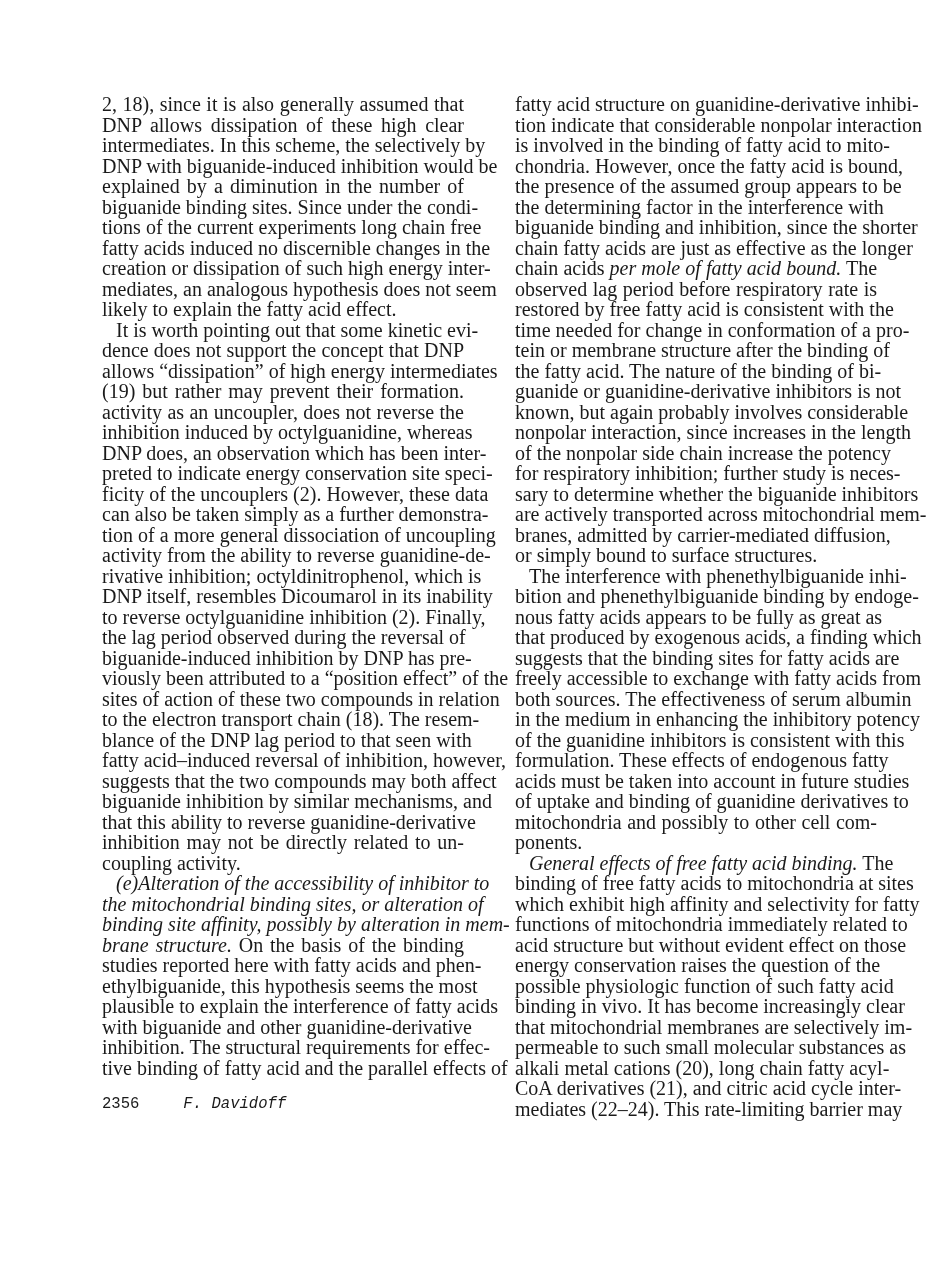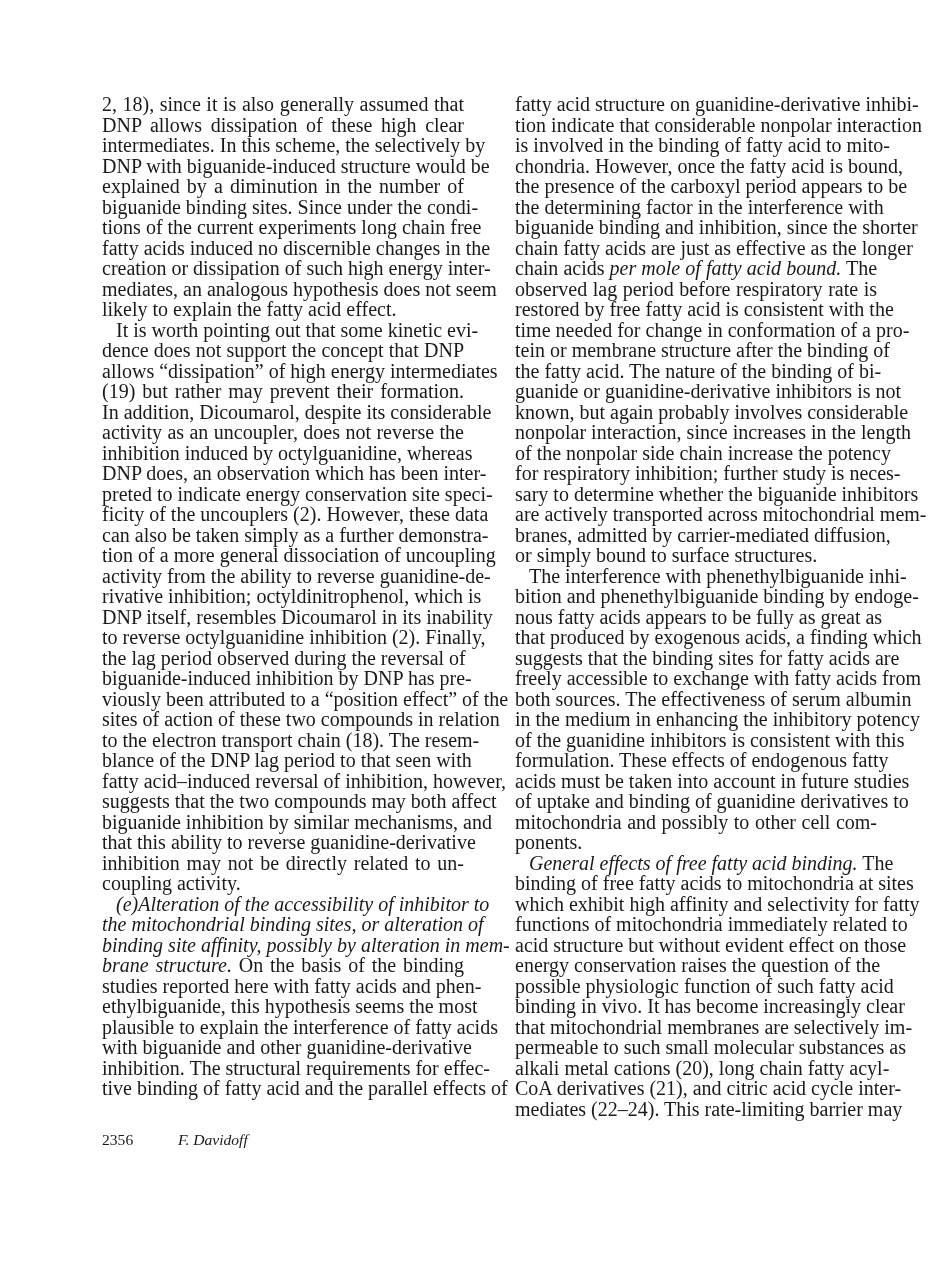--- a/index.html
+++ b/index.html
@@ -5,48 +5,47 @@
   html, body { margin: 0; padding: 0; background: #ffffff; }
   body { width: 936px; height: 1261px; position: relative; overflow: hidden;
          font-family: "Liberation Serif", "DejaVu Serif", serif; color: #1a1a1a; }
   .col { position: absolute; top: 94px; width: 362px; font-size: 20px; line-height: 20.5px; }
   .col.left { left: 102px; }
   .col.right { left: 494px; margin-left: 21px; }
   .line { display: block; white-space: nowrap; text-align: justify; text-align-last: justify; height: 20.5px; }
   .line.last { text-align-last: left; }
   .indent { padding-left: 14px; }
   i, .it { font-style: italic; }
-  .footer { position: absolute; top: 1131px; left: 102px; font-size: 15.6px; }
+  .footer { position: absolute; top: 1095px; left: 102px; font-size: 15.6px; font-family: Liberation Mono, monospace; }
   .footer .page { display: inline-block; width: 72px; }
   .footer .author { font-style: italic; }
   .mark { position: absolute; width: 3px; height: 3px; background: #999; border-radius: 50%; }
 </style>
 </head>
 <body>
 
 <div class="col left" id="left">
     <div>
       <span class="line">2, 18), since it is also generally assumed that</span>
       <span class="line">DNP allows dissipation of these high clear</span>
       <span class="line">intermediates. In this scheme, the selectively by</span>
-      <span class="line">DNP with biguanide-induced structure would be</span>
+      <span class="line">DNP with biguanide-induced inhibition would be</span>
       <span class="line">explained by a diminution in the number of</span>
       <span class="line">biguanide binding sites. Since under the condi-</span>
       <span class="line">tions of the current experiments long chain free</span>
       <span class="line">fatty acids induced no discernible changes in the</span>
       <span class="line">creation or dissipation of such high energy inter-</span>
       <span class="line">mediates, an analogous hypothesis does not seem</span>
       <span class="line last">likely to explain the fatty acid effect.</span>
     </div>
     <div>
       <span class="line indent">It is worth pointing out that some kinetic evi-</span>
       <span class="line">dence does not support the concept that DNP</span>
       <span class="line">allows “dissipation” of high energy intermediates</span>
       <span class="line">(19) but rather may prevent their formation.</span>
-      <span class="line">In addition, Dicoumarol, despite its considerable</span>
       <span class="line">activity as an uncoupler, does not reverse the</span>
       <span class="line">inhibition induced by octylguanidine, whereas</span>
       <span class="line">DNP does, an observation which has been inter-</span>
       <span class="line">preted to indicate energy conservation site speci-</span>
       <span class="line">ficity of the uncouplers (2). However, these data</span>
       <span class="line">can also be taken simply as a further demonstra-</span>
       <span class="line">tion of a more general dissociation of uncoupling</span>
       <span class="line">activity from the ability to reverse guanidine-de-</span>
       <span class="line">rivative inhibition; octyldinitrophenol, which is</span>
       <span class="line">DNP itself, resembles Dicoumarol in its inability</span>
@@ -76,21 +75,21 @@
       <span class="line">inhibition. The structural requirements for effec-</span>
       <span class="line">tive binding of fatty acid and the parallel effects of</span>
     </div>
   </div>
 <div class="col right" id="right">
     <div>
       <span class="line">fatty acid structure on guanidine-derivative inhibi-</span>
       <span class="line">tion indicate that considerable nonpolar interaction</span>
       <span class="line">is involved in the binding of fatty acid to mito-</span>
       <span class="line">chondria. However, once the fatty acid is bound,</span>
-      <span class="line">the presence of the carboxyl period appears to be</span>
+      <span class="line">the presence of the assumed group appears to be</span>
       <span class="line">the determining factor in the interference with</span>
       <span class="line">biguanide binding and inhibition, since the shorter</span>
       <span class="line">chain fatty acids are just as effective as the longer</span>
       <span class="line"><span>chain acids </span><span class="it">per mole of fatty acid bound.</span>  <span>The</span></span>
       <span class="line">observed lag period before respiratory rate is</span>
       <span class="line">restored by free fatty acid is consistent with the</span>
       <span class="line">time needed for change in conformation of a pro-</span>
       <span class="line">tein or membrane structure after the binding of</span>
       <span class="line">the fatty acid. The nature of the binding of bi-</span>
       <span class="line">guanide or guanidine-derivative inhibitors is not</span>

